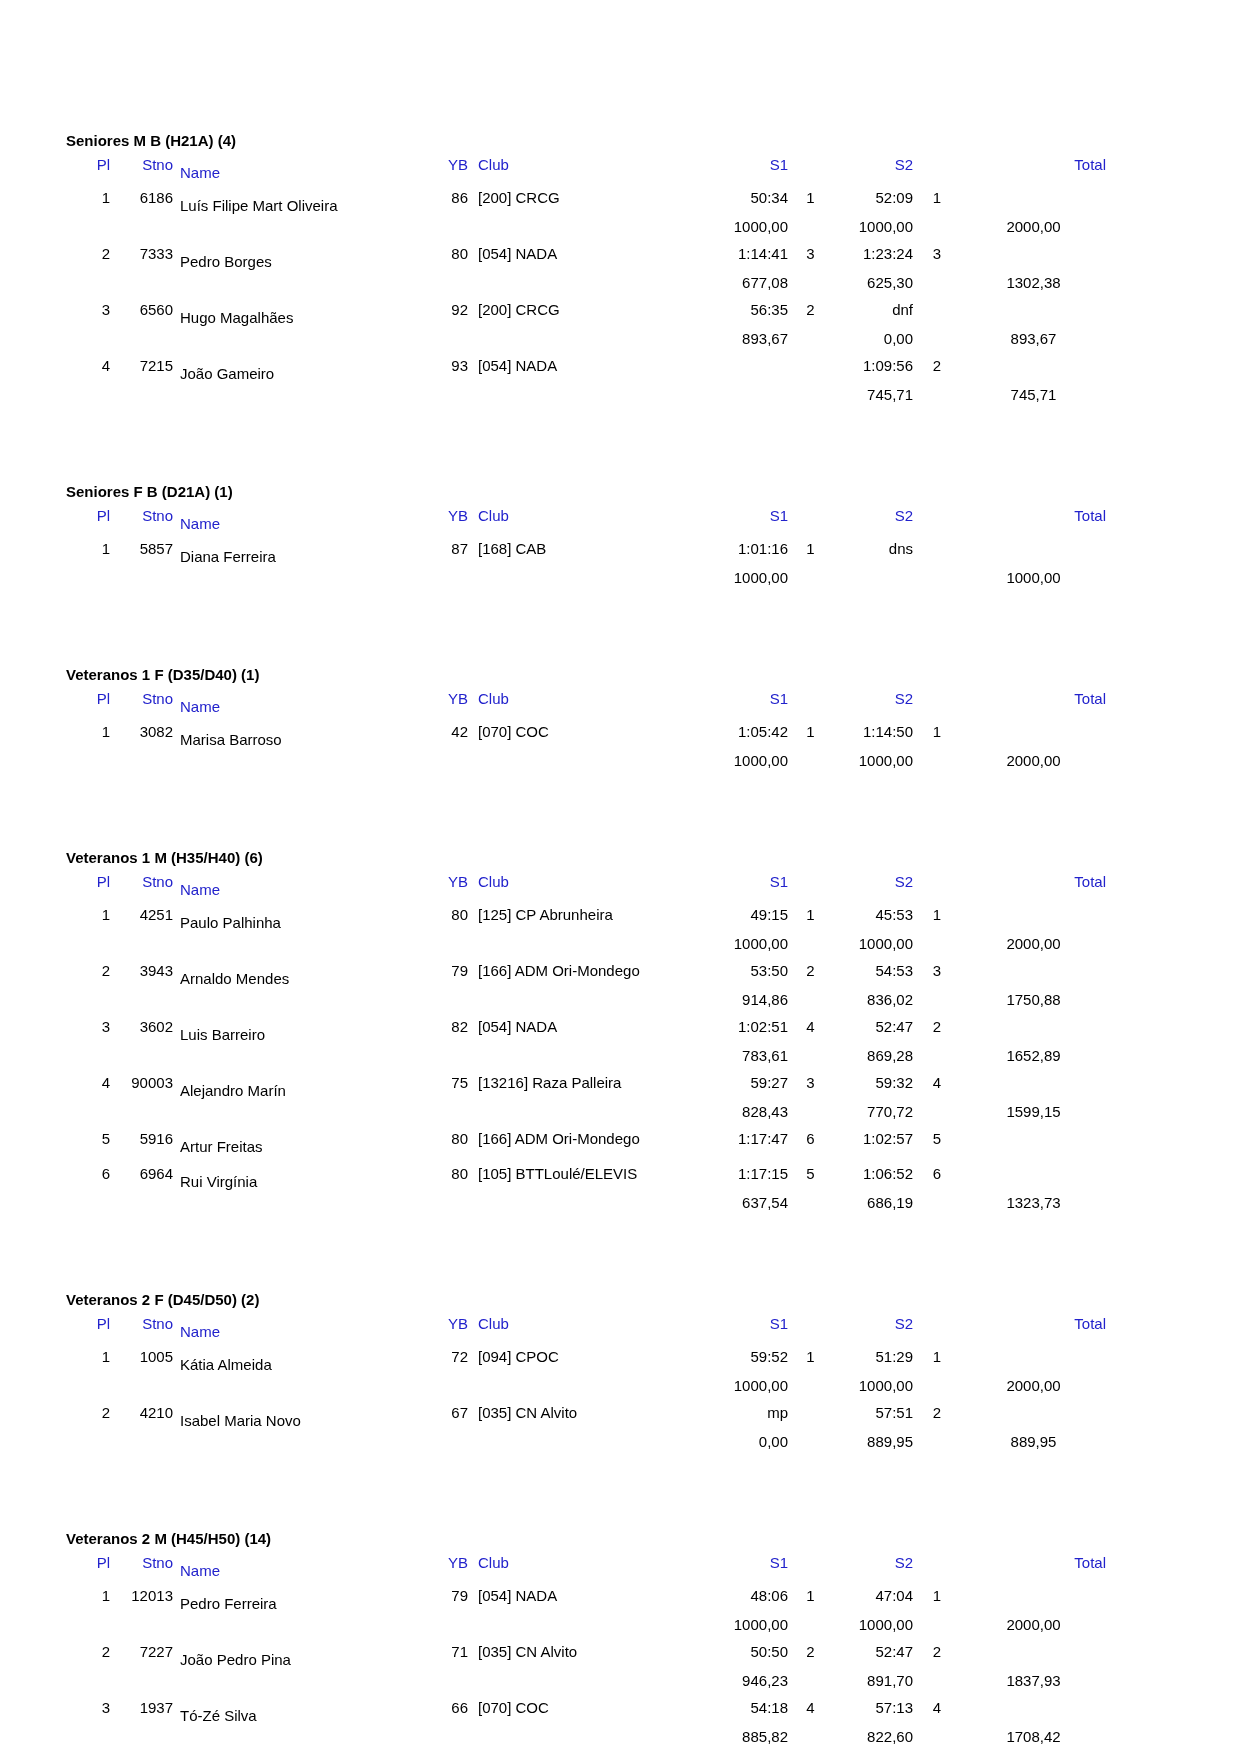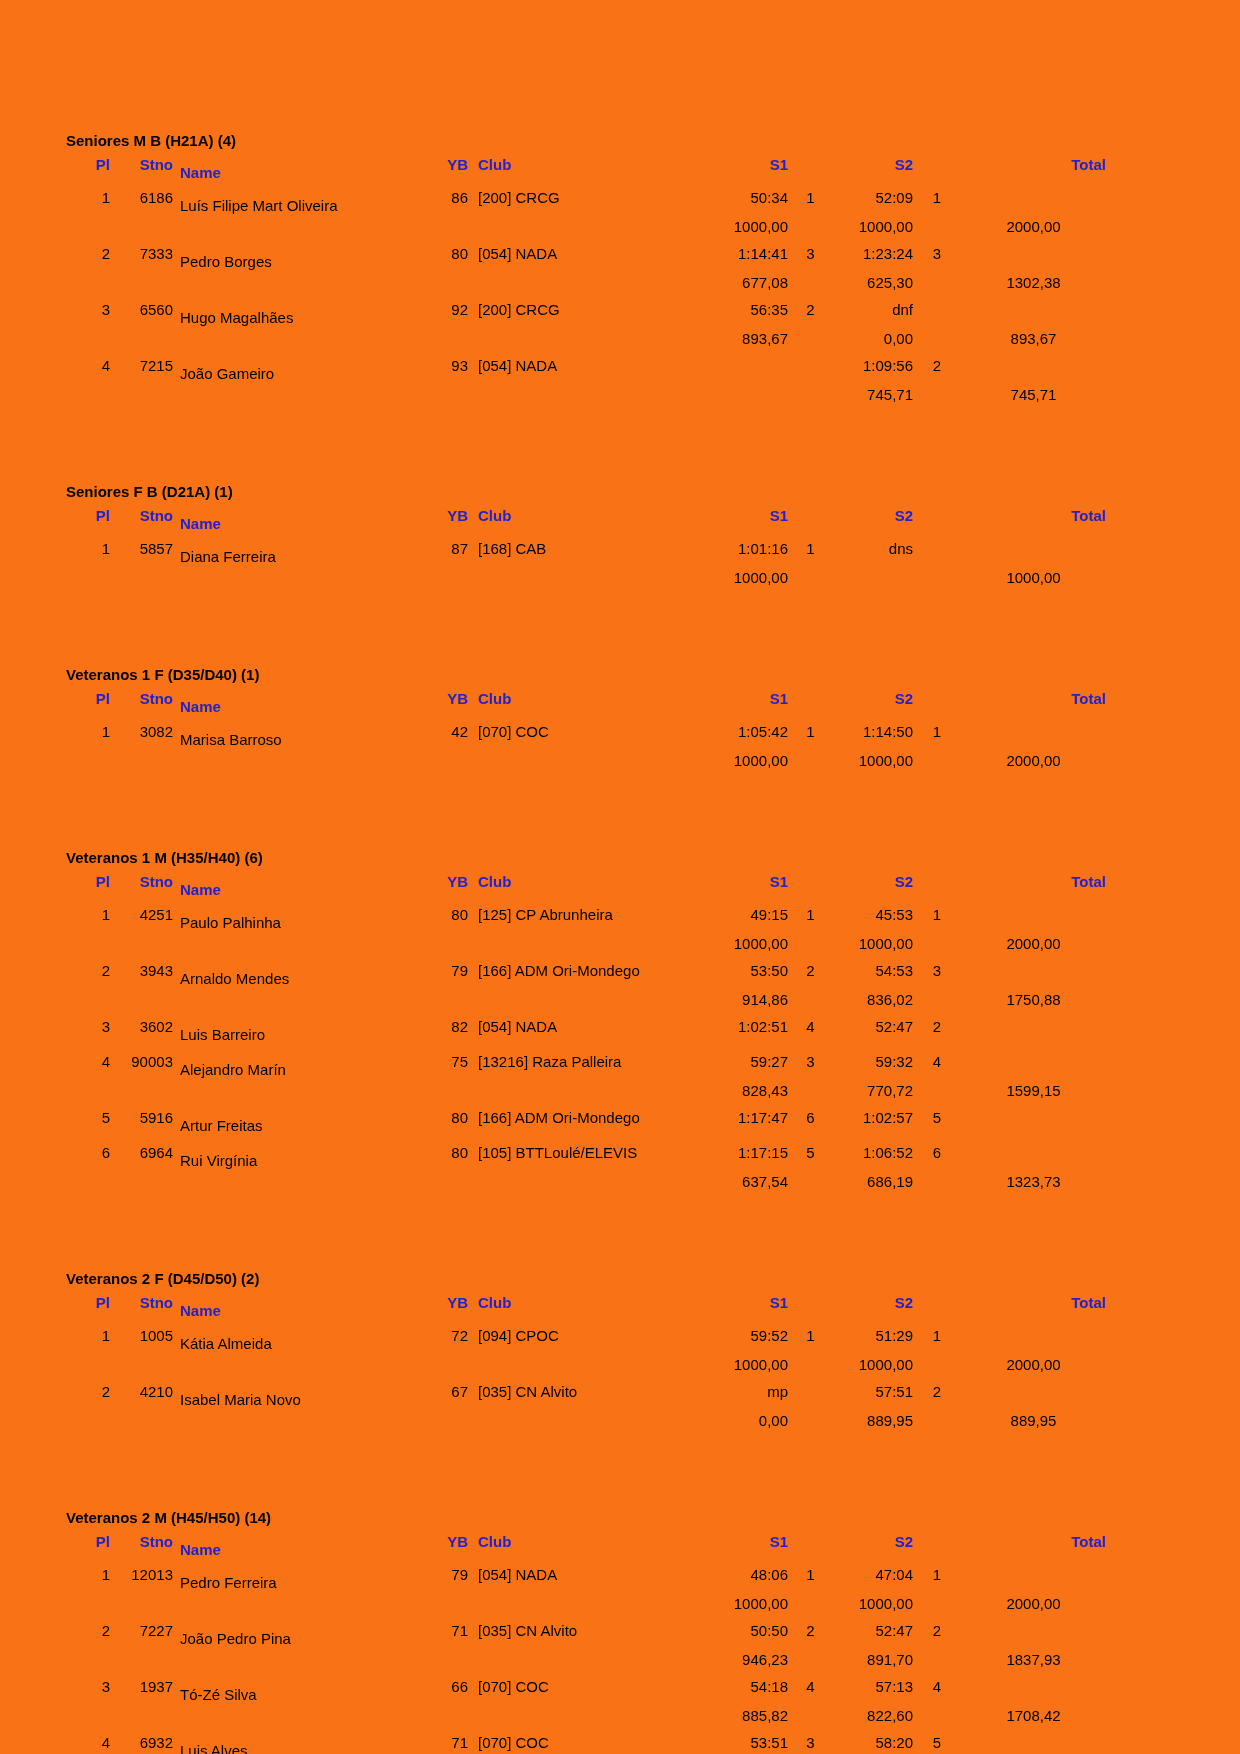--- a/index.html
+++ b/index.html
@@ -5,21 +5,21 @@
   html, body {
     margin: 0;
     padding: 0;
     background: #e8e8e8;
   }
   .page {
     position: relative;
     width: 1240px;
     height: 1754px;
     margin: 0 auto;
-    background: #f97316;
+    background: #ffffff;
     box-sizing: border-box;
     padding: 130px 40px 0 66px;
     overflow: hidden;
     font-family: "Liberation Sans", "DejaVu Sans", sans-serif;
     font-size: 15px;
     color: #000000;
   }
   .result-section {
     margin: 0 0 76px 0;
   }
@@ -32,21 +32,20 @@
   }
   .row {
     display: grid;
     grid-template-columns: 44px 63px 245px 50px 240px 80px 45px 80px 48px 145px;
     line-height: 21px;
     white-space: nowrap;
   }
   .header-row {
     color: var(--header-blue, #2222CC);
     margin-bottom: 4px;
-    font-weight: bold;
   }
   .competitor { margin-bottom: 6px; }
   .c { display: block; }
   .c.pl, .c.stno, .c.yb, .c.s1, .c.s2, .c.total { text-align: right; }
   .c.s1pos, .c.s2pos { text-align: center; }
   .c.name { text-align: left; padding-left: 7px; margin-top: 8px; }
   .c.club { text-align: left; padding-left: 10px; }
   .line2 .s1pts { grid-column: 6; text-align: right; }
   .line2 .s2pts { grid-column: 8; text-align: right; }
   .line2 .total { grid-column: 10; text-align: center; }
@@ -288,20 +287,25 @@
       <span class="c stno">3602</span>
       <span class="c name">Luis Barreiro</span>
       <span class="c yb">82</span>
       <span class="c club">[054] NADA</span>
       <span class="c s1">1:02:51</span>
       <span class="c s1pos">4</span>
       <span class="c s2">52:47</span>
       <span class="c s2pos">2</span>
       <span class="c total"></span>
     </div>
+    <div class="row line2">
+      <span class="c s1pts">783,61</span>
+      <span class="c s2pts">869,28</span>
+      <span class="c total">1652,89</span>
+    </div>
   </div>
 
   <div class="competitor">
     <div class="row line1">
       <span class="c pl">4</span>
       <span class="c stno">90003</span>
       <span class="c name">Alejandro Marín</span>
       <span class="c yb">75</span>
       <span class="c club">[13216] Raza Palleira</span>
       <span class="c s1">59:27</span>

